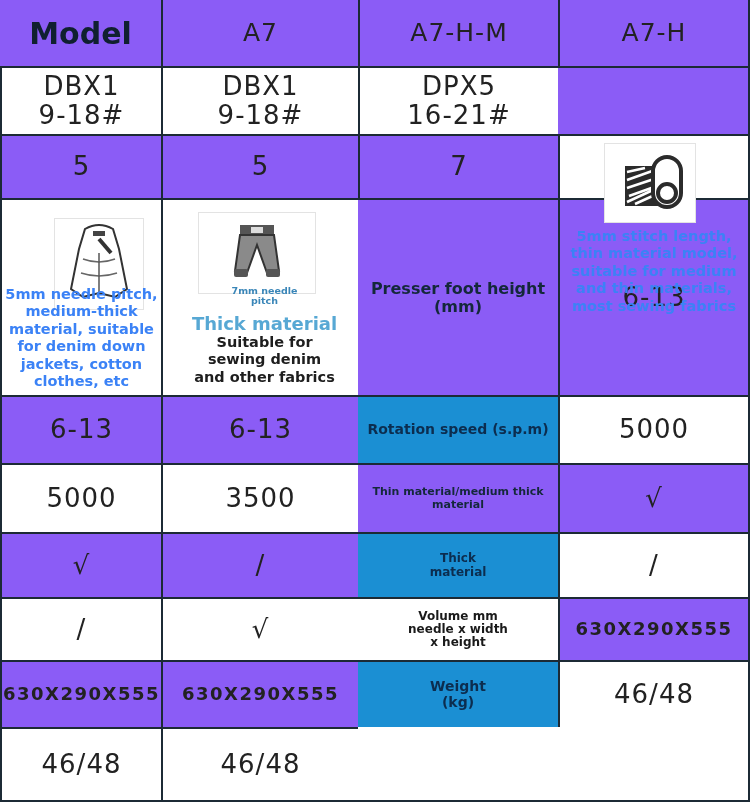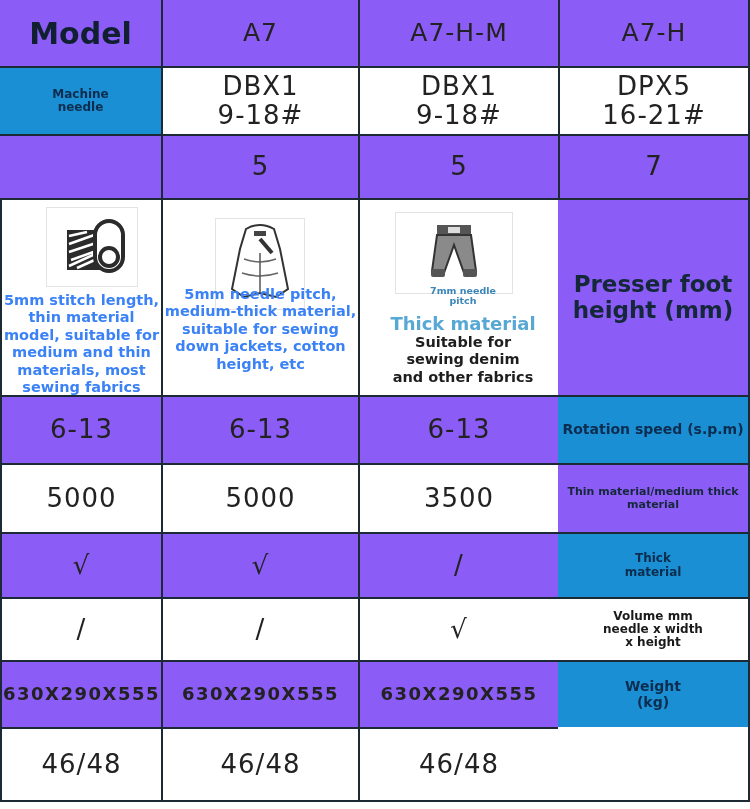--- a/index.html
+++ b/index.html
@@ -20,21 +20,21 @@
   }
   .cell.first { border-left: none; }
   .row0 .cell, .cell.r0 { border-top: none; }
   .light { background: #8b5cf6; }
   .white { background: #ffffff; }
   .blue { background: #1b8fd3; }
   .label { color: #0c2d4f; font-weight: bold; line-height: 1.1; }
   .label.sm { font-size: 12px; }
   .label.xs { font-size: 11px; }
   .label.md { font-size: 14px; }
-  .label.lg { font-size: 23px; }
+  .label.lg { font-size: 16px; }
   .label.xl { font-size: 30px; color: #102030; }
   .val { font-size: 26px; letter-spacing: 1px; color: #222; line-height: 1.12; }
   .val.model { font-size: 25px; }
   .val.vol { font-size: 18px; letter-spacing: 1.5px; white-space: nowrap; font-weight: bold; }
   .val.mark { font-size: 26px; }
   .fabric-box { position: relative; width: 100%; height: 100%; }
   .thumb {
     position: absolute; border: 1px solid #e3e3e3; background: #fff;
   }
   .fabric-text { position: absolute; left: 0; right: 0; font-weight: bold; color: #3b82f6; font-size: 14.5px; line-height: 1.2; }
@@ -53,23 +53,20 @@
   <div class="cell r0 light">
     <span class="val model">A7</span>
   </div>
   <div class="cell r0 light">
     <span class="val model">A7-H-M</span>
   </div>
   <div class="cell r0 light">
     <span class="val model">A7-H</span>
   </div>
 
-  <div class="cell first blue">
-    <span class="label sm" style="width:70px">Machine needle</span>
-  </div>
   <div class="cell white">
     <span class="val">DBX1</span>
     <span class="val">9-18#</span>
   </div>
   <div class="cell white">
     <span class="val">DBX1</span>
     <span class="val">9-18#</span>
   </div>
   <div class="cell white">
     <span class="val">DPX5</span>
@@ -106,21 +103,21 @@
     <div class="fabric-box">
       <div class="thumb" style="left:52px; top:18px; width:88px; height:90px;">
         <svg width="88" height="90" viewBox="0 0 88 90">
           <path d="M30 10 Q44 2 58 10 L64 30 L72 70 L60 78 L44 74 L28 78 L16 70 L24 30 Z" fill="#fff" stroke="#333" stroke-width="2"></path>
           <rect x="38" y="12" width="12" height="5" fill="#444"></rect>
           <path d="M44 20 L56 34" stroke="#333" stroke-width="4"></path>
           <path d="M28 40 Q44 46 60 40 M26 54 Q44 60 62 54" stroke="#666" stroke-width="1.5" fill="none"></path>
           <path d="M44 34 L44 74" stroke="#555" stroke-width="1.5"></path>
         </svg>
       </div>
-      <div class="fabric-text" style="top:86px;">5mm needle pitch, medium-thick material, suitable for sewing down jackets, cotton height, etc</div>
+      <div class="fabric-text" style="top:86px;">5mm needle pitch, medium-thick material, suitable for denim down jackets, cotton clothes, etc</div>
     </div>
   </div>
   <div class="cell white">
     <div class="fabric-box">
       <div class="thumb" style="left:35px; top:12px; width:116px; height:80px;">
         <svg width="116" height="80" viewBox="0 0 116 80">
           <rect x="41" y="12" width="34" height="10" fill="#555"></rect>
           <rect x="52" y="14" width="12" height="6" fill="#ddd"></rect>
           <path d="M41 22 L75 22 L80 58 L68 60 L58 32 L48 60 L36 58 Z" fill="#8a8a8a" stroke="#333" stroke-width="2"></path>
           <rect x="35" y="56" width="14" height="8" rx="2" fill="#555"></rect>

